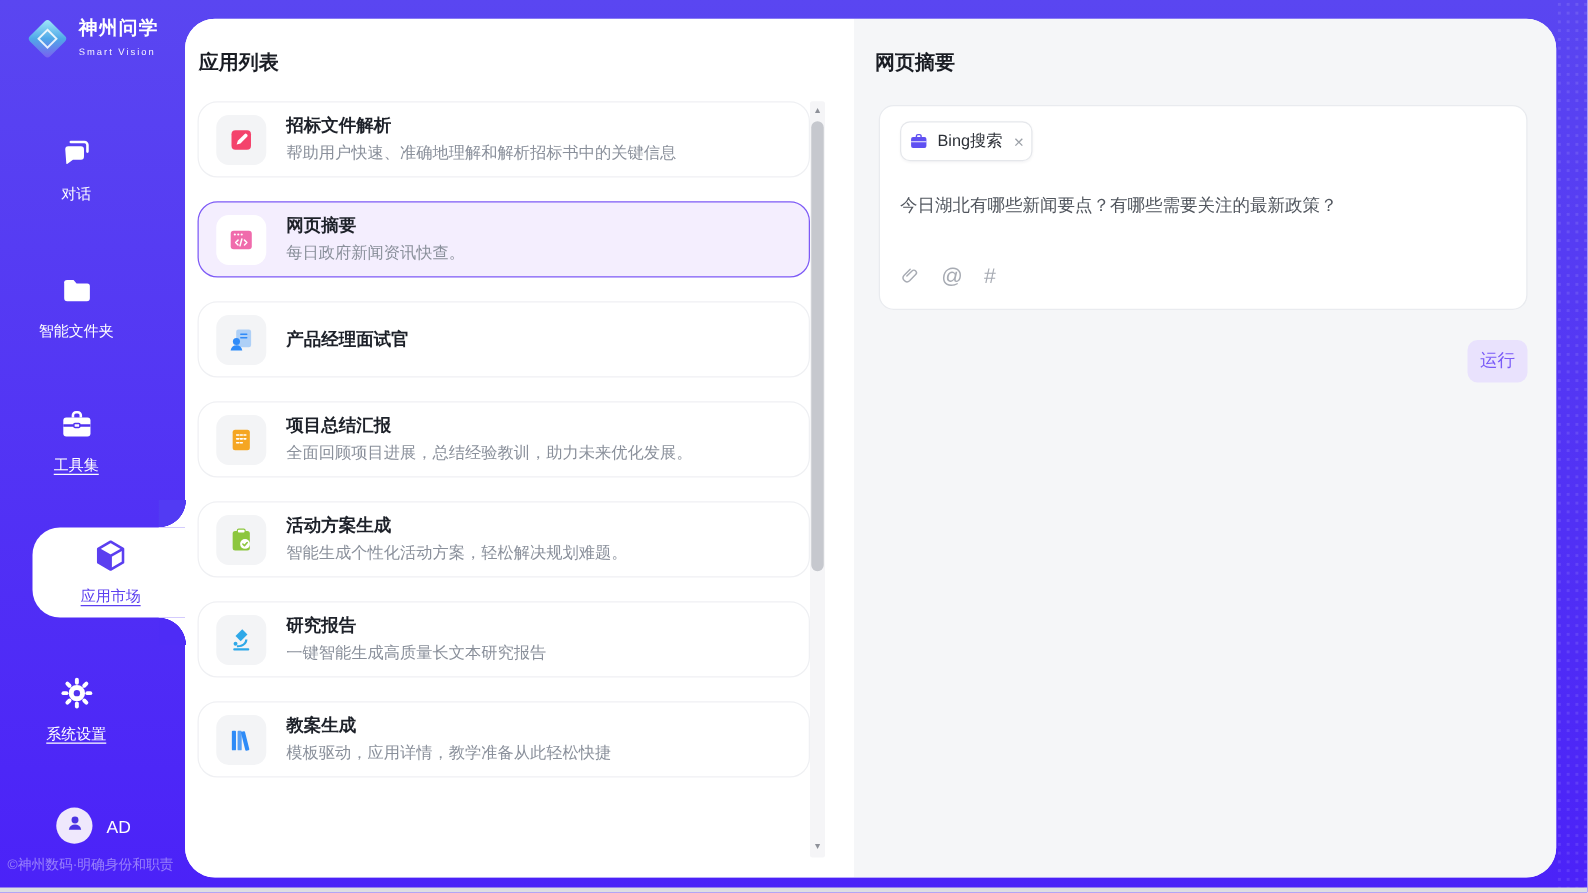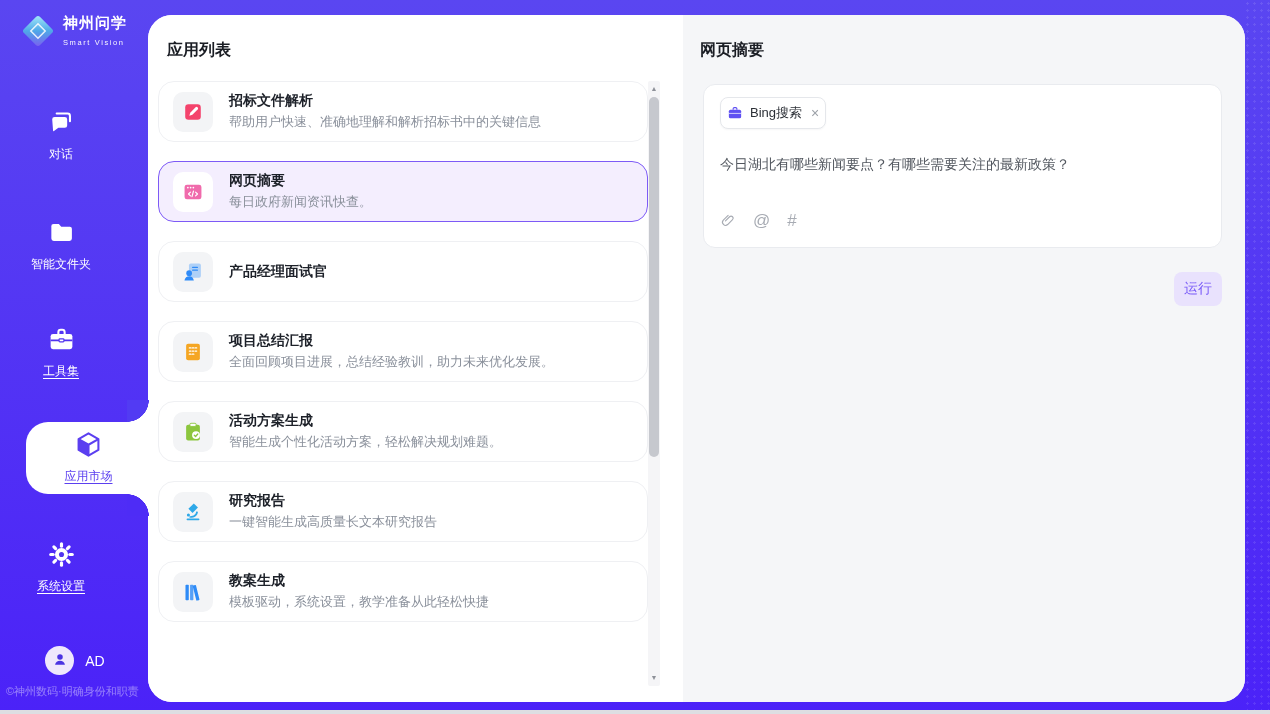--- a/index.html
+++ b/index.html
@@ -39,21 +39,21 @@
   .user-initials { font-size:14px; color:#fff; }
   .copyright { position:absolute; top:684px; left:5px; width:143px; font-size:11px; color:rgba(255,255,255,.42); white-space:nowrap; }
 
   
   .content { position:absolute; left:148px; top:15px; width:1097px; height:687px;
     background:#fff; border-radius:24px; overflow:hidden; display:flex; z-index:1; }
 
   
   .list-panel { width:535px; position:relative; background:#fff; flex:none; }
   .panel-title { font-size:16px; font-weight:bold; color:#1A1D24; }
-  .list-panel .panel-title { position:absolute; left:19px; top:25px; }
+  .list-panel .panel-title { position:absolute; left:11px; top:25px; }
   .app-list { position:absolute; left:10px; top:66px; width:490px; bottom:0; }
   .card { height:61px; margin-bottom:19px; border:1px solid #EFF0F3; border-radius:16px;
     background:#fff; display:flex; align-items:center; padding-left:14px; cursor:pointer; overflow:hidden; }
   .card.selected { background:#F4EEFE; border:1.5px solid #7D5AF6; }
   .card-ic { width:40px; height:40px; border-radius:10px; background:#F3F4F6; flex:none;
     display:flex; align-items:center; justify-content:center; }
   .card.selected .card-ic { background:#fff; }
   .card-ic svg { width:22px; height:22px; }
   .card-tx { margin-left:16px; min-width:0; }
   .card-name { font-size:14px; font-weight:bold; color:#1D2129; line-height:17px; }
@@ -262,21 +262,21 @@
             <span class="" style="color: rgb(46, 139, 247); display: flex;">
               <svg viewBox="0 0 24 24" fill="currentColor">
                 <rect x="3.8" y="4" width="3.6" height="17" rx=".8"></rect>
                 <rect x="8.8" y="4" width="3.6" height="17" rx=".8" opacity=".8"></rect>
                 <rect x="13.6" y="4.4" width="3.6" height="17" rx=".8" transform="rotate(-14 15.4 12.9)"></rect>
               </svg>
             </span>
           </span>
           <div class="card-tx">
             <div class="card-name">教案生成</div>
-            <div class="card-desc">模板驱动，系统设置，教学准备从此轻松快捷</div>
+            <div class="card-desc">模板驱动，应用详情，教学准备从此轻松快捷</div>
           </div>
         </article>
       </div>
     <div class="scrollbar">
       <div class="scroll-arrow up">▲</div>
       <div class="scroll-thumb"></div>
       <div class="scroll-arrow down">▼</div>
     </div>
   </section>
 

